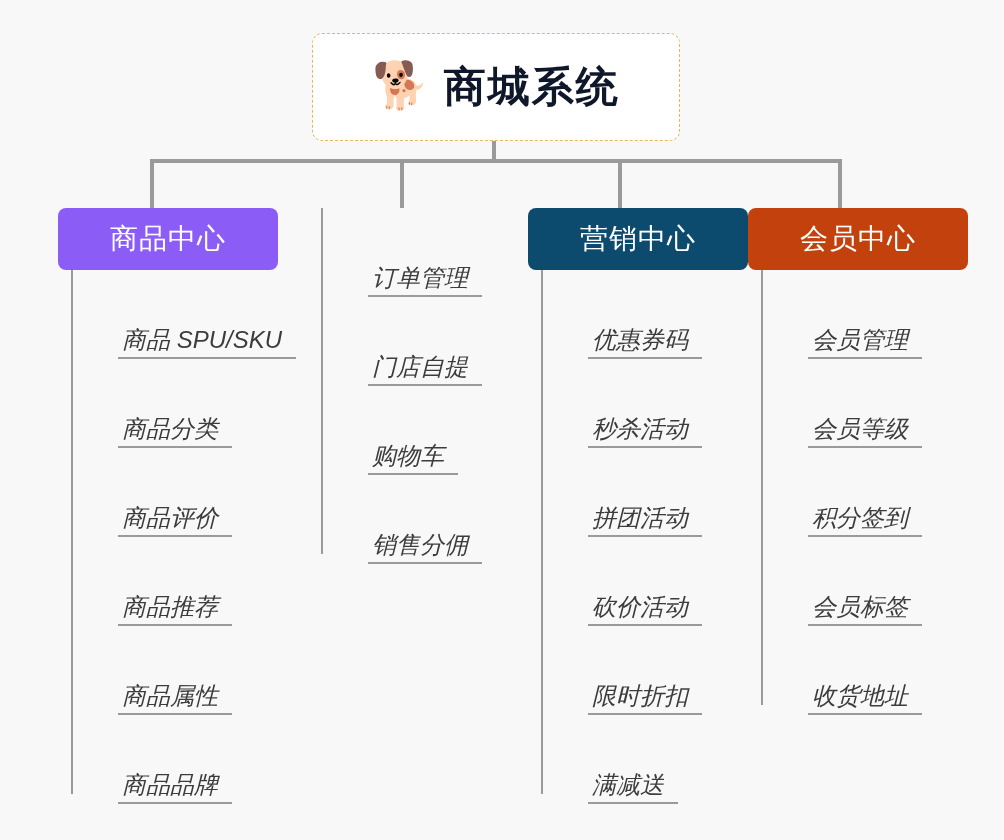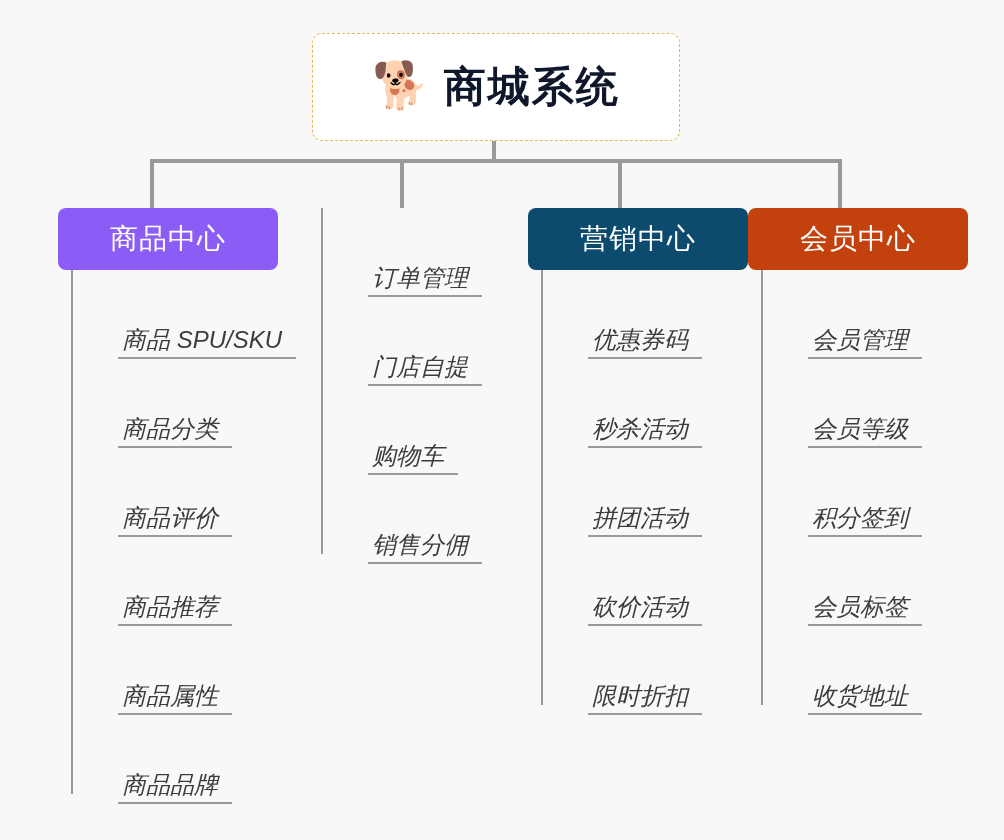--- a/index.html
+++ b/index.html
@@ -207,20 +207,23 @@
           </div>
           <div class="leaf">
             <span class="leaf-text">拼团活动</span>
           </div>
           <div class="leaf">
             <span class="leaf-text">砍价活动</span>
           </div>
           <div class="leaf">
             <span class="leaf-text">限时折扣</span>
           </div>
+          <div class="leaf">
+            <span class="leaf-text">满减送</span>
+          </div>
         </div>
       </div>
       <div class="column" style="left: 748px;">
         <div class="cat-header" style="background: #c2410c;">
           <span class="cat-header-label">会员中心</span>
         </div>
         <div class="leaf-stack">
           <div class="leaf-trunk"></div>
           <div class="leaf">
             <span class="leaf-text">会员管理</span>

